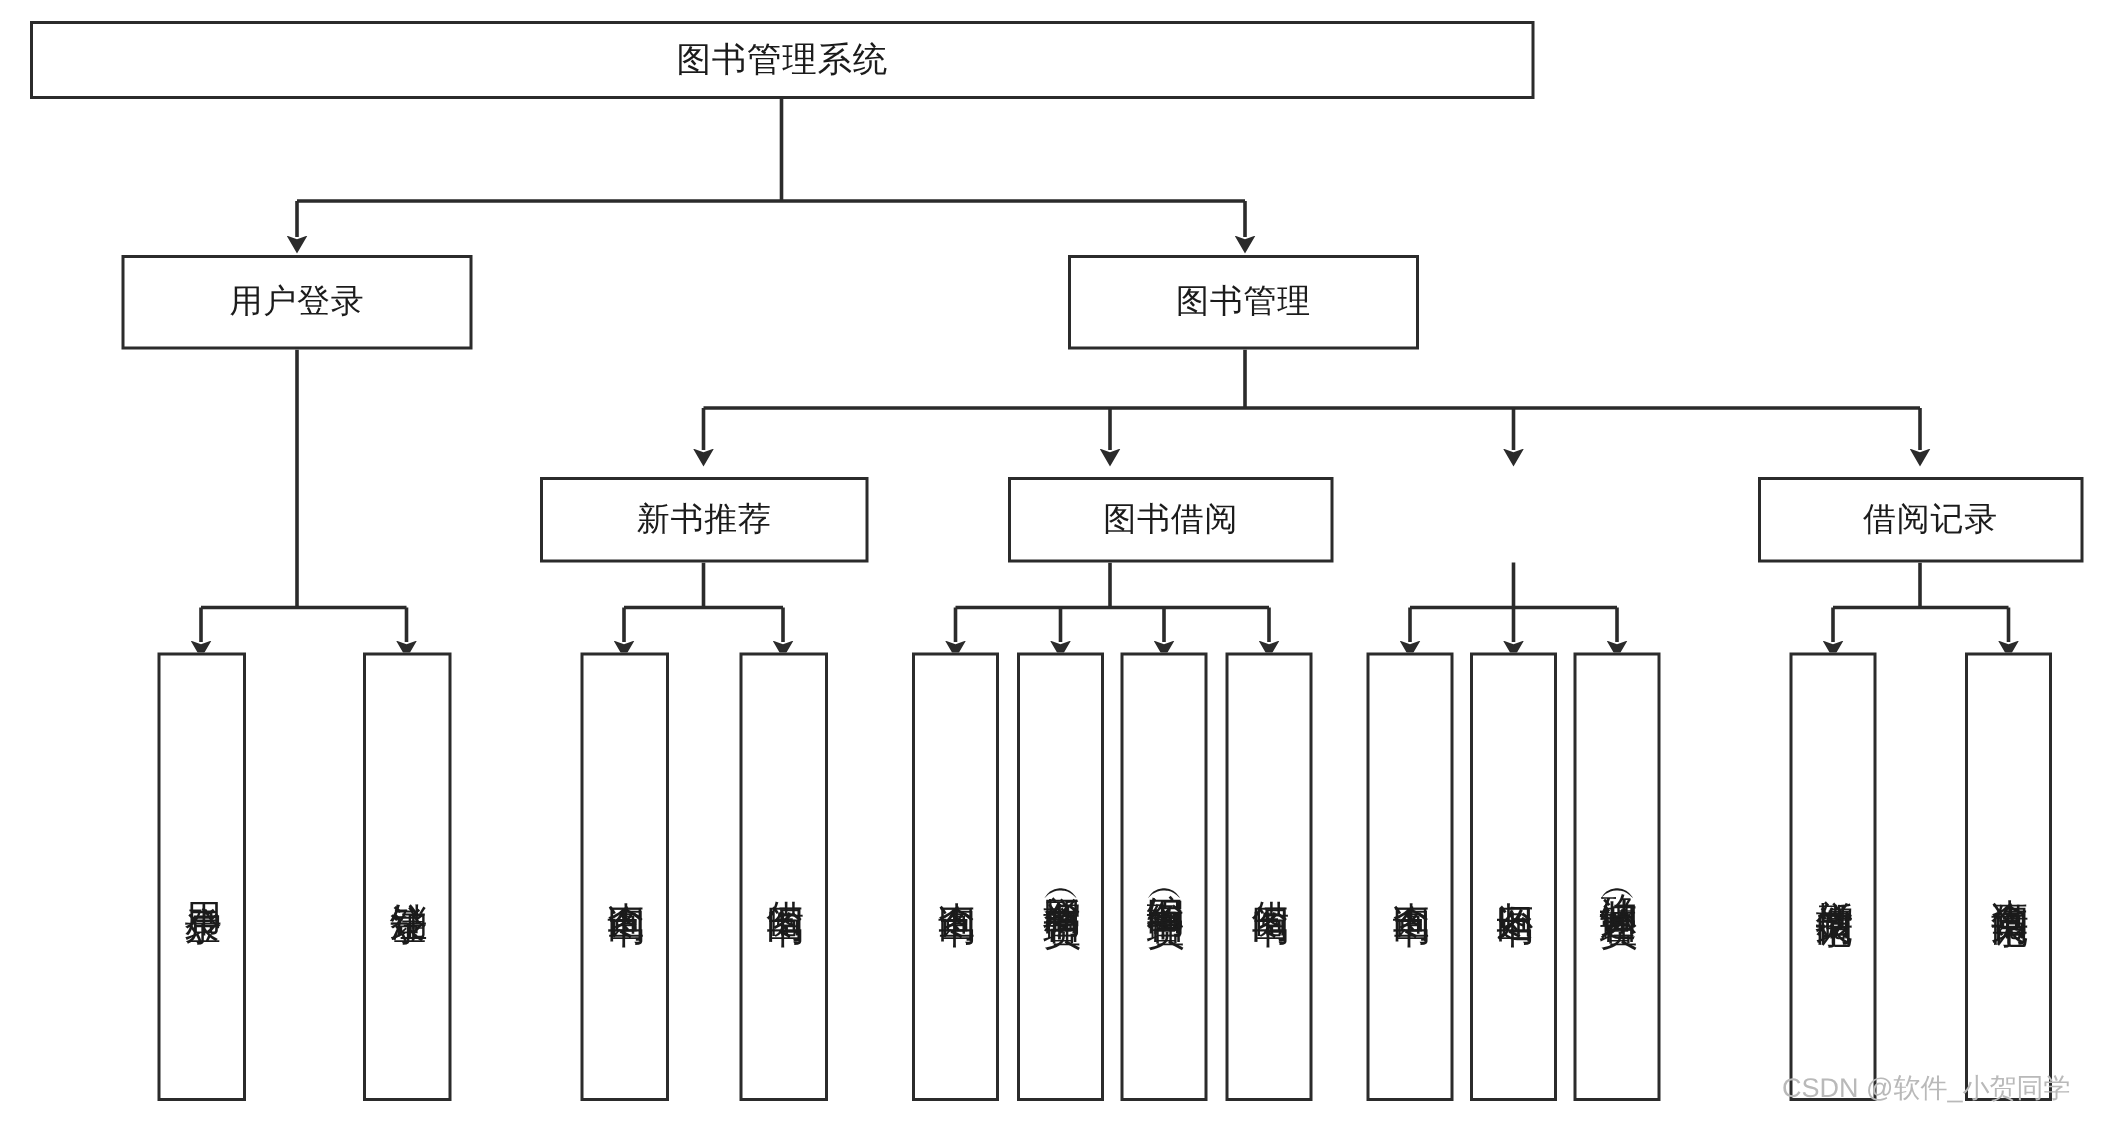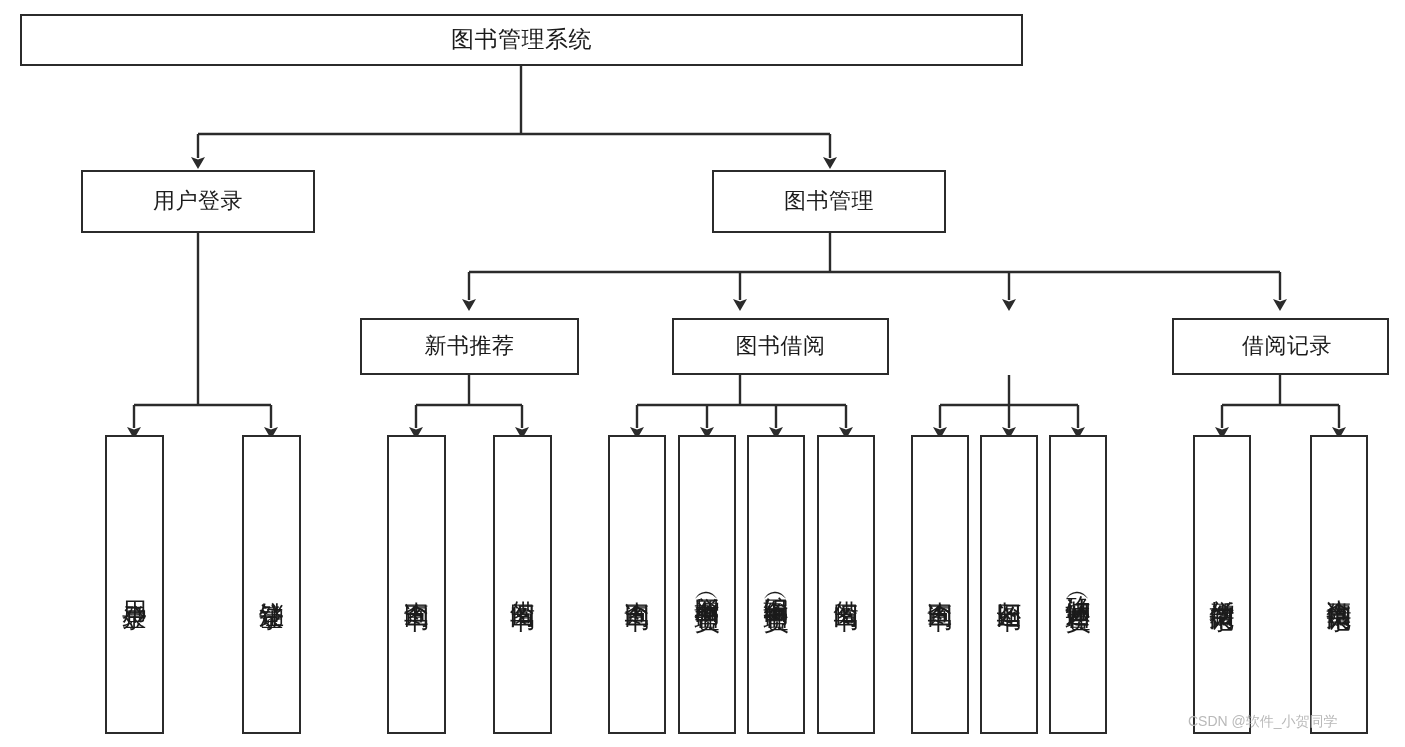--- a/index.html
+++ b/index.html
@@ -58,21 +58,21 @@
     writing-mode: vertical-rl;
     text-orientation: upright;
     font-size: 25px;
     line-height: 1.0;
     letter-spacing: 2px;
   }
   .watermark {
     position: absolute;
     left: 1188px;
     top: 713px;
-    font-size: 14px;
+    font-size: 18px;
     color: #b9b9b9;
     white-space: nowrap;
     font-family: "Liberation Sans", "DejaVu Sans", sans-serif;
   }
 </style>
 </head>
 <body>
 
 <div id="diagram-root">
 

